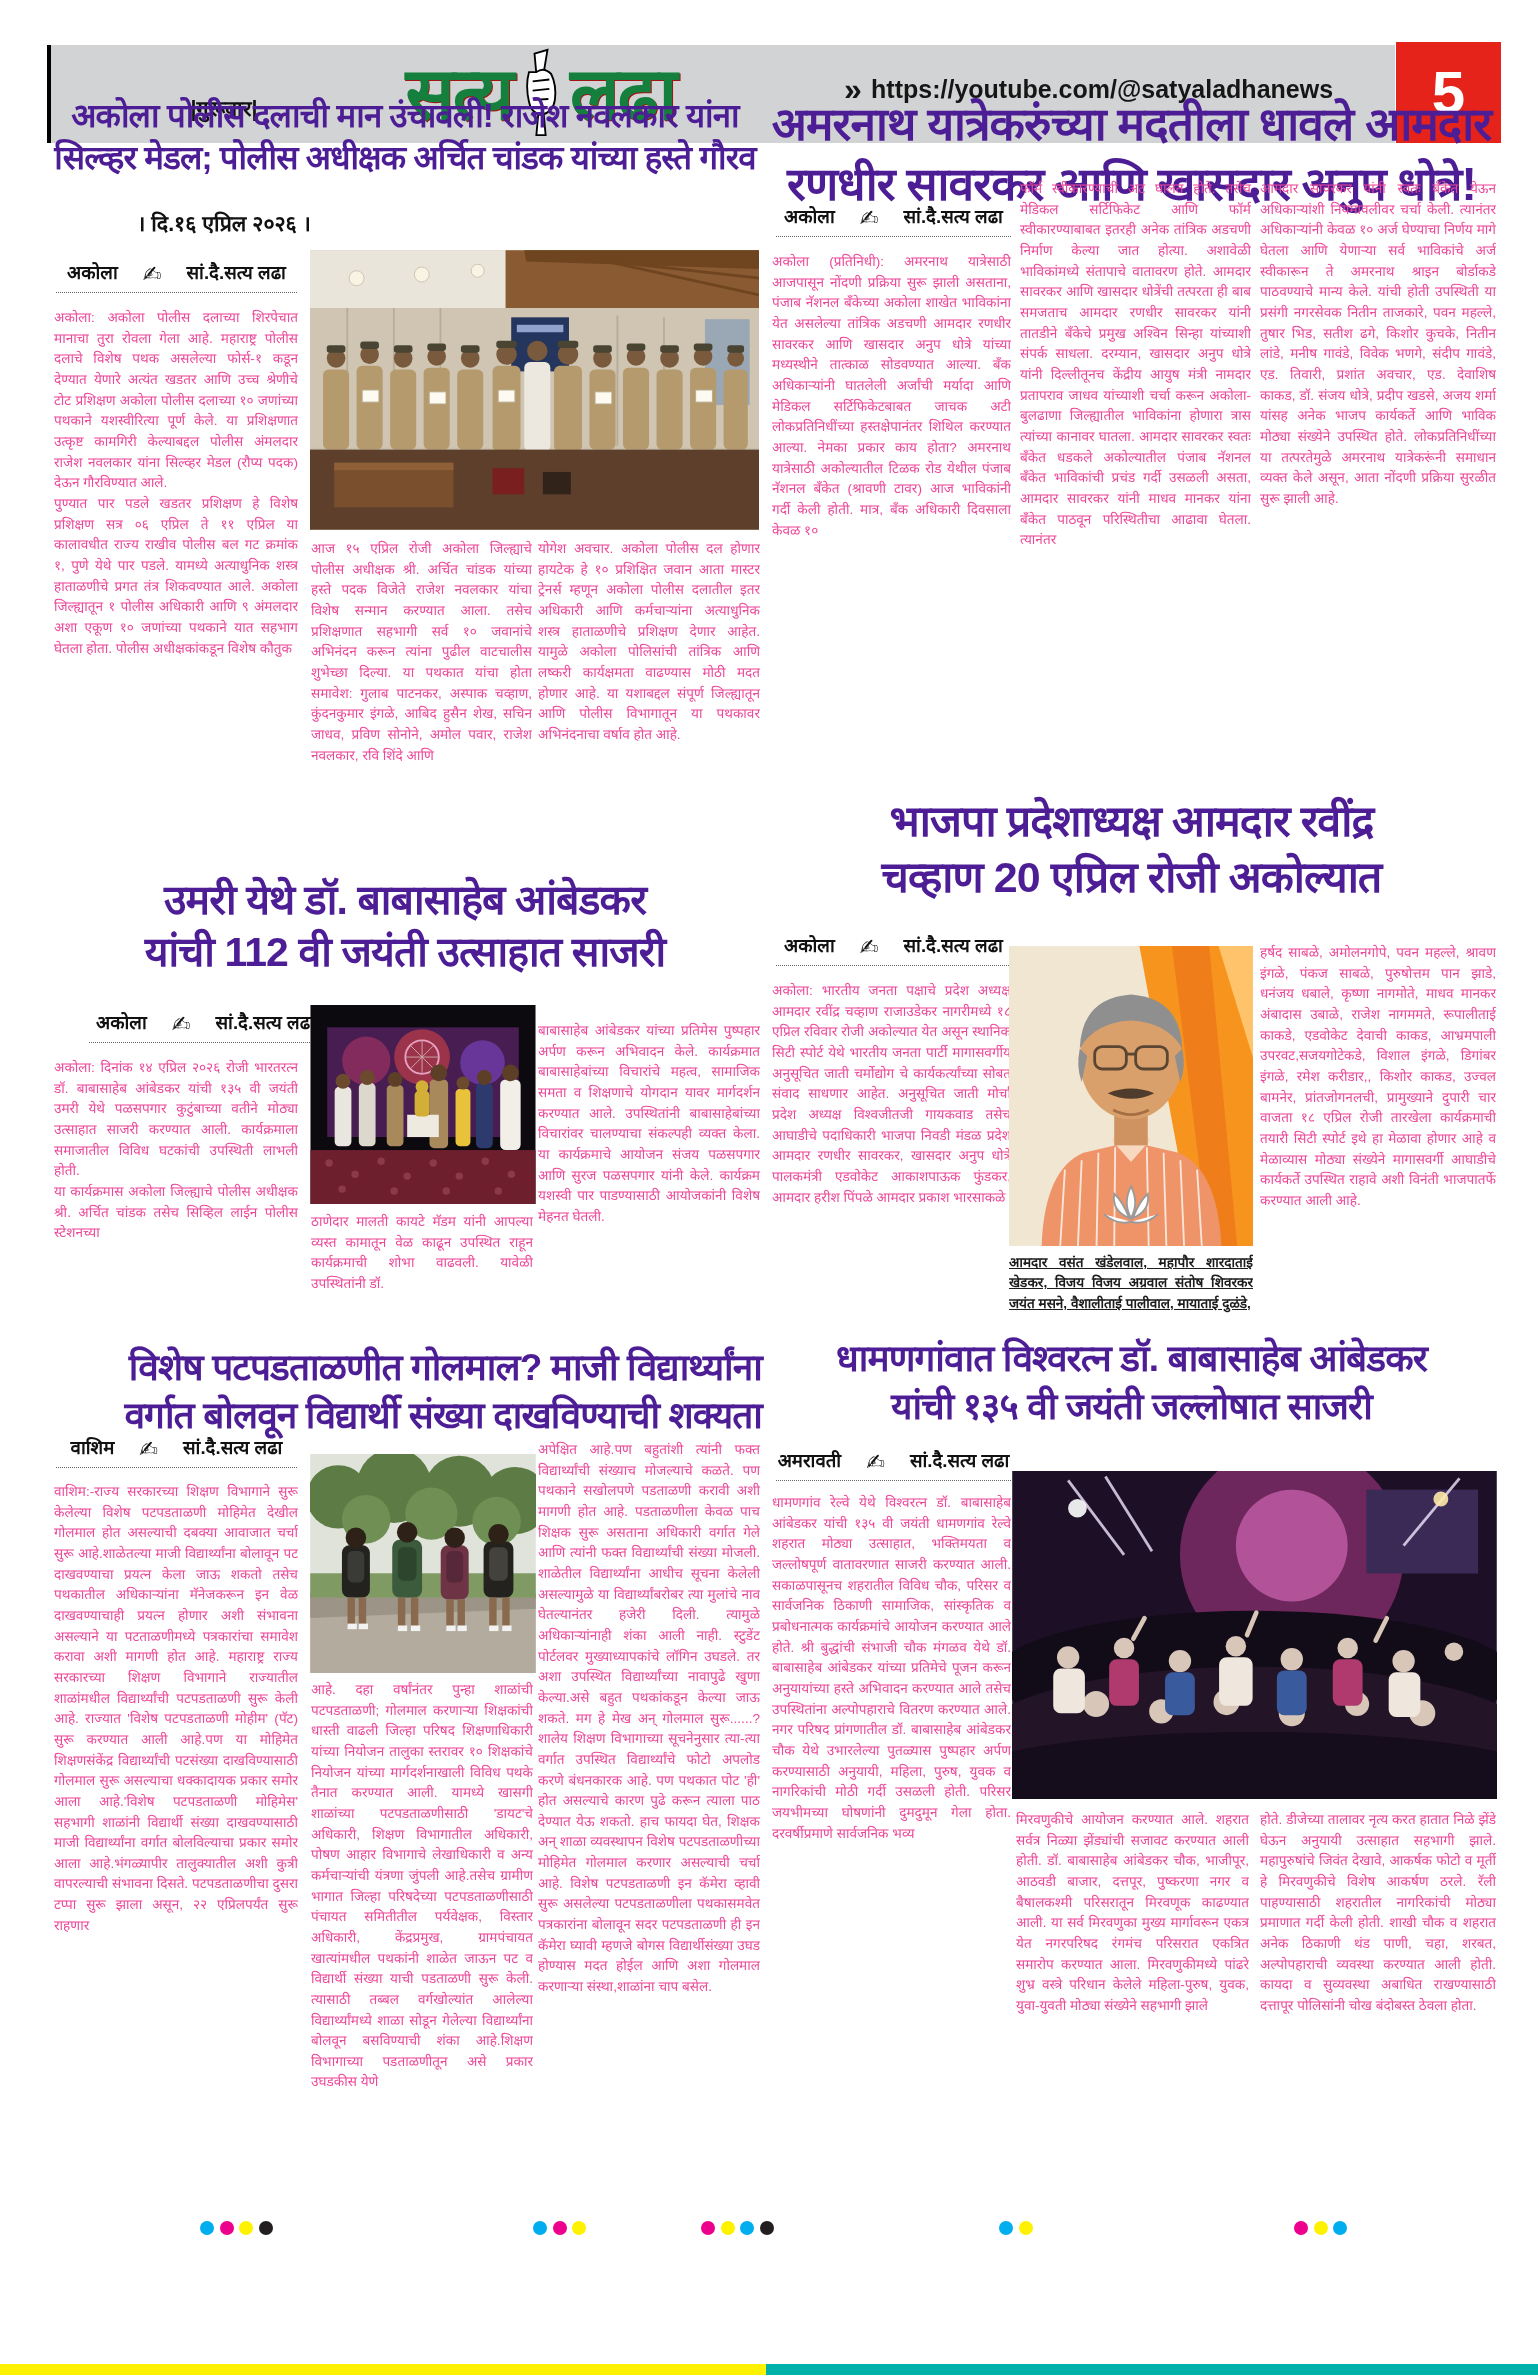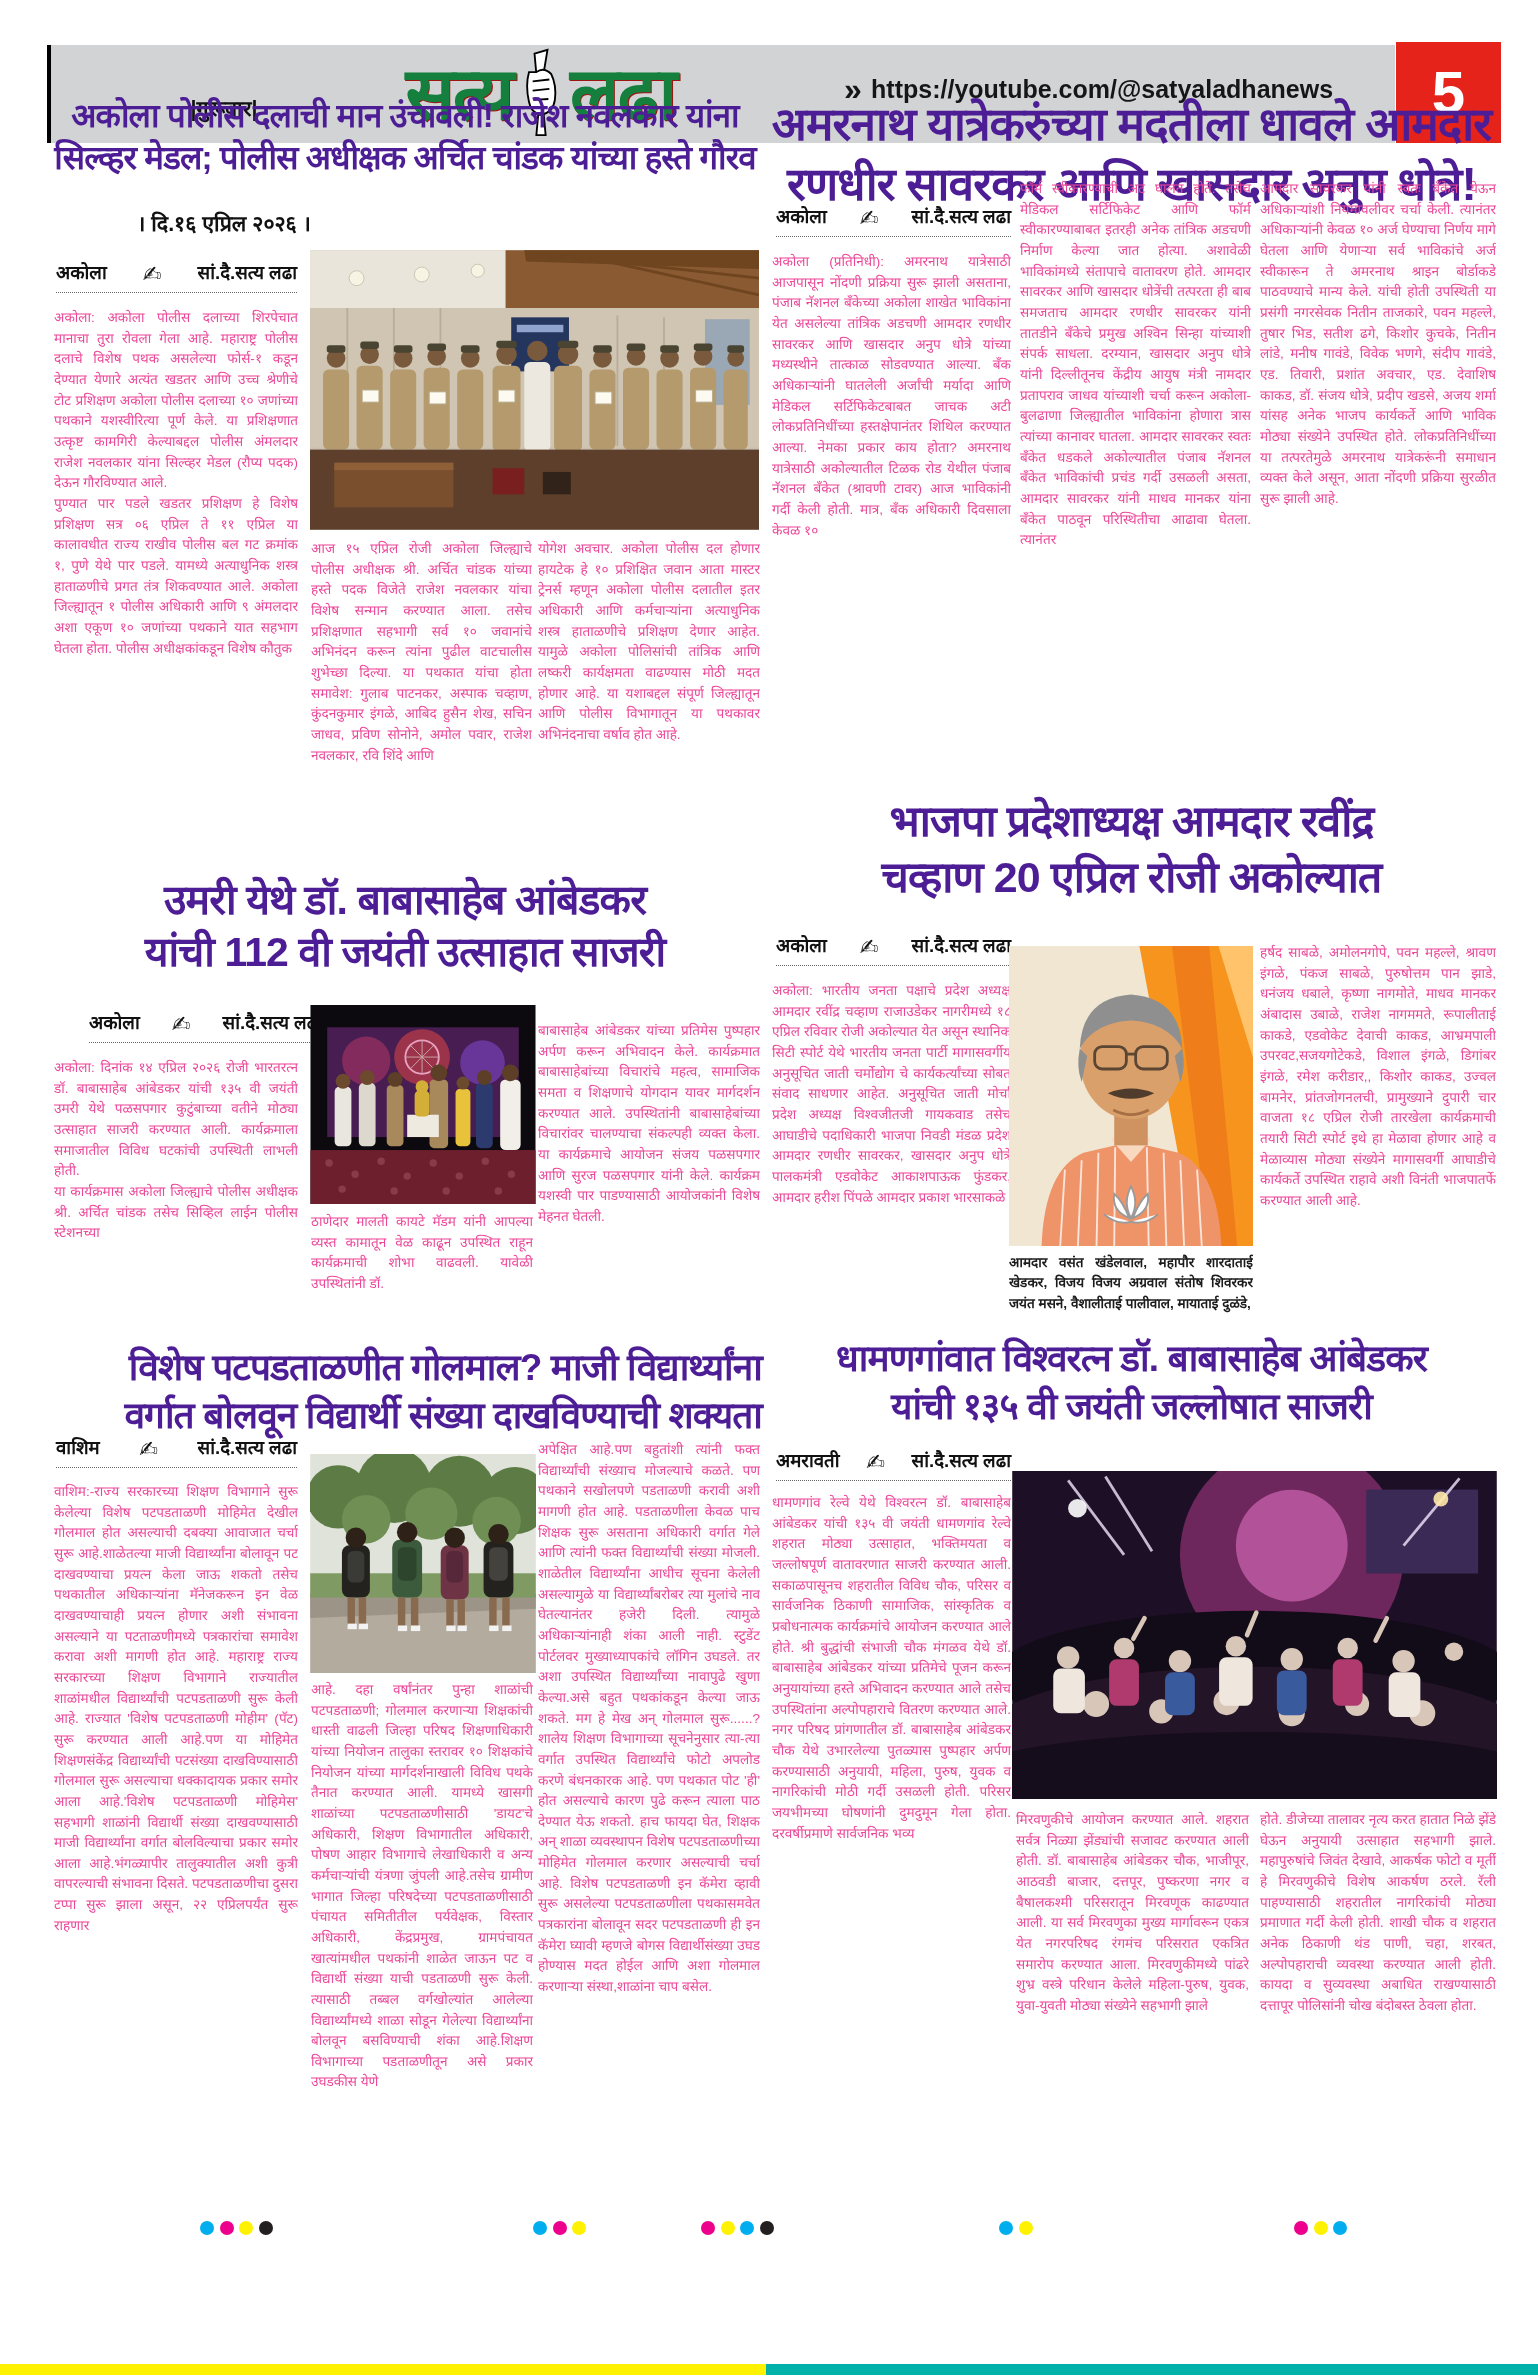--- a/index.html
+++ b/index.html
@@ -12,25 +12,25 @@
   
   .band{background:#d2d3d5;}
   .daydate{font-weight:bold;font-size:21.4px;line-height:1.8;text-align:center;color:#111;white-space:pre-line;}
   .masthead{display:flex;align-items:center;justify-content:center;gap:3.7px;}
   .masthead .word{color:#15803d;font-weight:bold;font-size:73px;line-height:1;letter-spacing:-1.9px;text-shadow:0.9px 0.9px 0 #9e1512;}
   .urlrow{display:flex;align-items:center;gap:9.3px;font-weight:bold;font-size:25px;color:#161616;}
   .chev{font-size:32px;line-height:1;}
   .pagebox{background:#e5231b;color:#fff;font-weight:bold;font-size:60px;display:flex;align-items:center;justify-content:center;}
   
   .headline{font-weight:bold;color:#4c1d95;text-align:center;white-space:pre-line;letter-spacing:-0.9px;}
-  .byline{display:flex;align-items:flex-end;justify-content:space-between;gap:25px;font-weight:bold;font-size:18.6px;color:#111;
+  .byline{display:flex;align-items:flex-end;justify-content:center;gap:25px;font-weight:bold;font-size:18.6px;color:#111;
           border-bottom:1.9px dotted #666;padding-bottom:8.4px;}
   .byline .pen{font-size:22.4px;line-height:.8;}
   .col{font-size:13.6px;line-height:1.52;text-align:justify;color:#ec4899;white-space:pre-line;overflow:hidden;}
-  .caption{font-size:13.6px;line-height:1.5;text-align:justify;font-weight:bold;color:#1c1c1c;overflow:hidden;}
+  .caption{font-size:13.6px;line-height:1.5;text-align:justify;font-weight:bold;color:#1c1c1c;overflow:hidden;text-decoration:underline;}
   .photo{display:block;}
   
   .reg-group{display:flex;gap:5.6px;}
   .reg-dot{width:14px;height:14px;border-radius:50%;}
   .bar{height:11.2px;}
 </style>
 </head>
 <body>
 
 <div class="abs band" style="left:51px;top:45px;width:1344px;height:98px;"></div>

